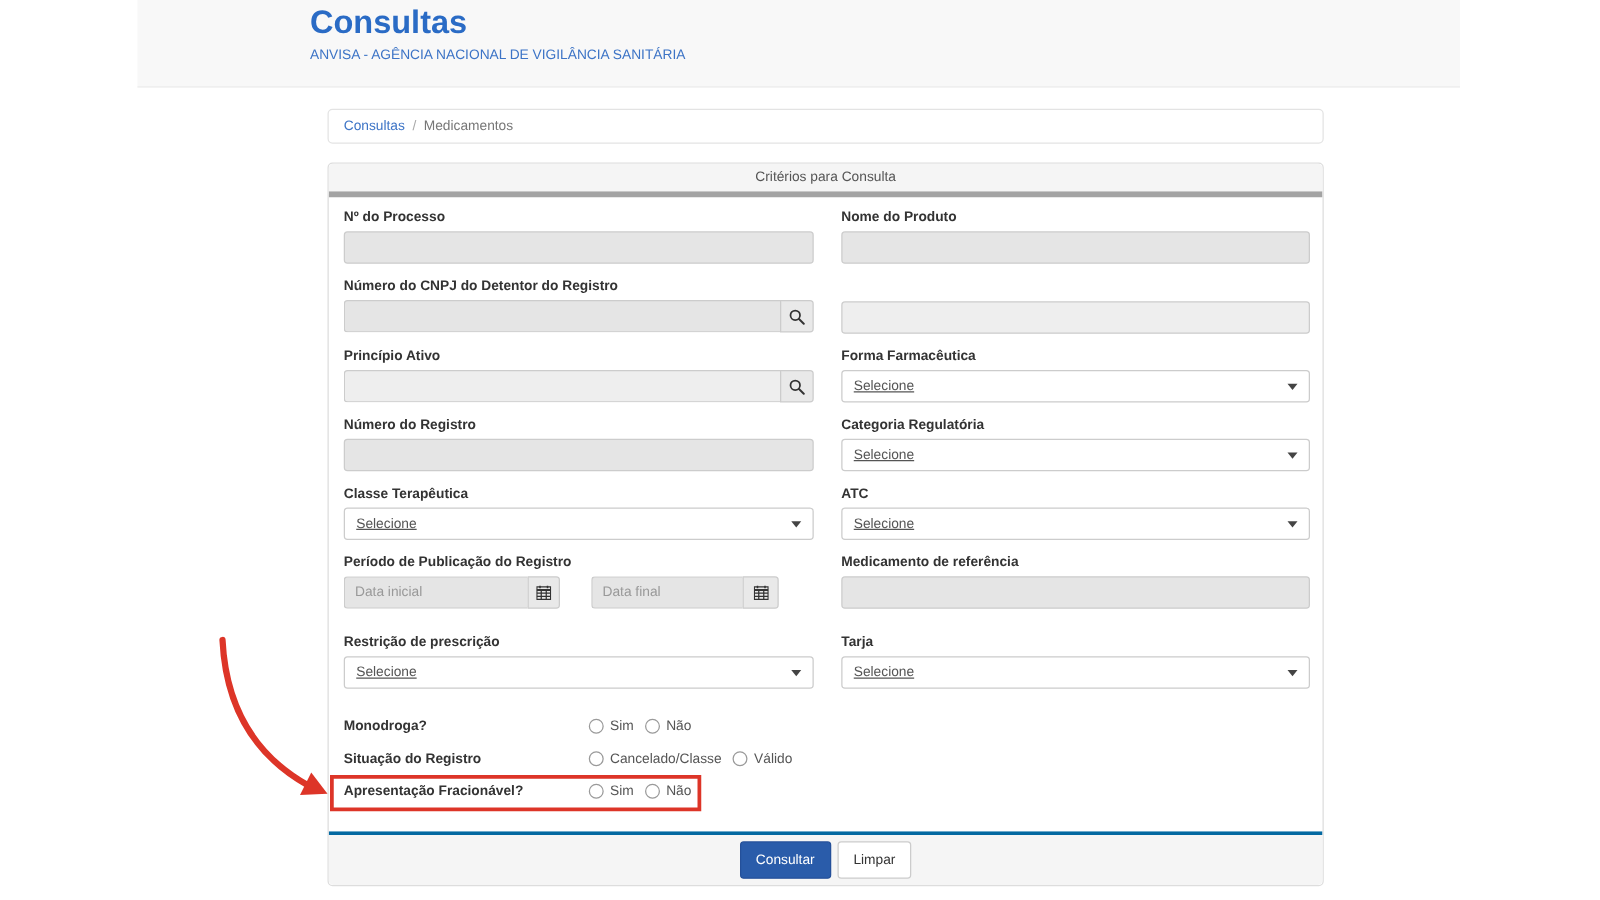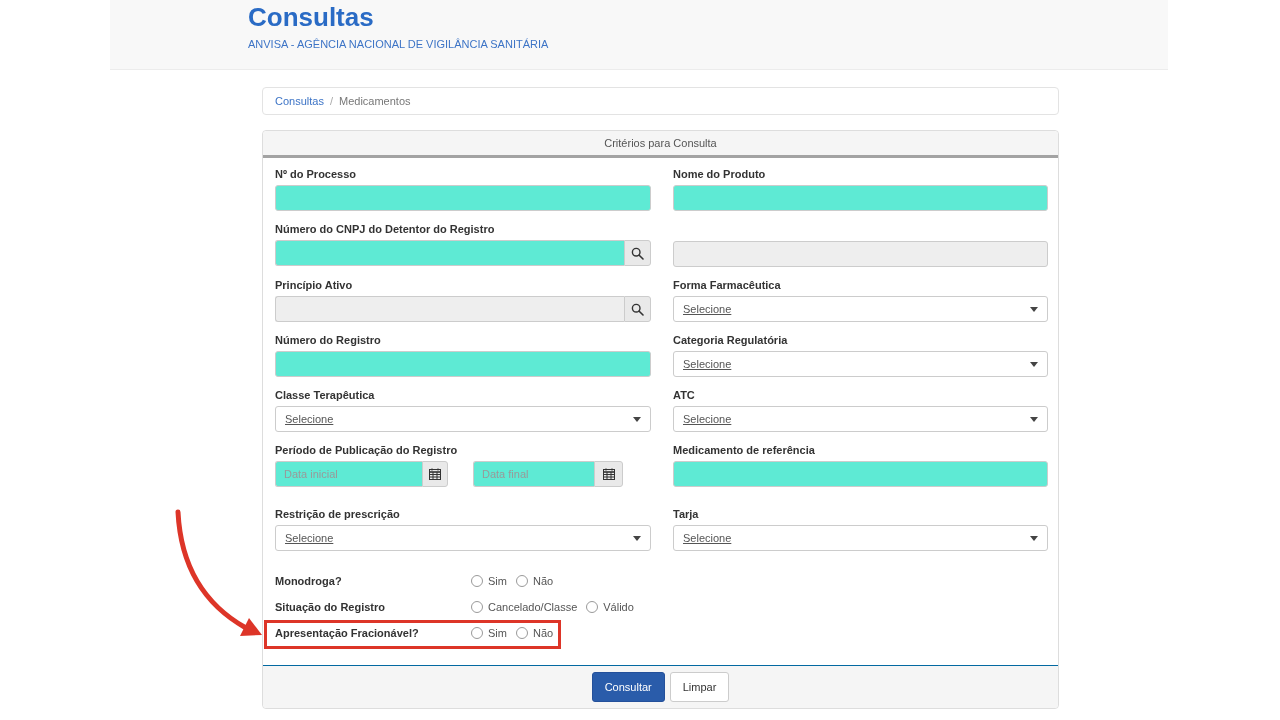--- a/index.html
+++ b/index.html
@@ -11,29 +11,29 @@
   .page-subtitle { color:#3d74c6; font-size:11px; margin-top:6px; }
 
   
   .content { width:797px; margin-left:262px; }
   .breadcrumb { margin-top:17px; height:28px; background:#fff; border:1px solid #e3e3e3; border-radius:4px; display:flex; align-items:center; padding:0 12px; font-size:11px; color:#777; }
   .breadcrumb a { color:#3d74c6; text-decoration:none; }
   .breadcrumb .sep { margin:0 6px; color:#aaa; }
 
   
   .panel { margin-top:15px; border:1px solid #ddd; border-radius:4px; background:#fff; }
-  .panel-header { background:#f5f5f5; border-bottom:3px solid #a3a3a3; border-radius:4px 4px 0 0; height:27px; display:flex; align-items:center; justify-content:center; font-size:11px; color:#555; }
+  .panel-header { background:#f5f5f5; border-bottom:5px solid #a3a3a3; border-radius:4px 4px 0 0; height:27px; display:flex; align-items:center; justify-content:center; font-size:11px; color:#555; }
   .panel-body { padding:10px 12px 26px 12px; position:relative; }
-  .panel-footer { background:#f5f5f5; border-top:1px solid #0369a1; border-radius:0 0 4px 4px; height:43px; display:flex; align-items:center; justify-content:center; gap:5px; }
+  .panel-footer { background:#f5f5f5; border-top:3px solid #0369a1; border-radius:0 0 4px 4px; height:43px; display:flex; align-items:center; justify-content:center; gap:5px; }
 
   .form-row { display:grid; grid-template-columns:376px 375px; column-gap:22px; margin-bottom:12px; }
   .form-row.gap-top { margin-top:21px; }
   .field label { display:block; font-size:11px; font-weight:bold; color:#333; margin-bottom:5px; }
 
-  .txt { width:100%; height:26px; border:1px solid #ccc; border-radius:3px; font-size:11px; color:#555; padding:0 8px; background:#5eead4; outline:none; font-family:"Liberation Sans", sans-serif; }
+  .txt { width:100%; height:26px; border:1px solid #ccc; border-radius:3px; font-size:11px; color:#555; padding:0 8px; background:#e5e5e5; outline:none; font-family:"Liberation Sans", sans-serif; }
   .txt::placeholder { color:#999; }
   .txt:disabled, .txt.disabled { background:#eeeeee; color:#888; }
 
   .input-group { display:flex; }
   .input-group .txt { border-radius:3px 0 0 3px; border-right:0; }
   .btn-addon { width:29px; height:26px; background:#e9e9e9; border:1px solid #ccc; border-radius:0 3px 3px 0; display:flex; align-items:center; justify-content:center; cursor:pointer; }
 
   .select { height:26px; border:1px solid #ccc; border-radius:3px; background:#fff; display:flex; align-items:center; justify-content:space-between; padding:0 9px; font-size:11px; color:#555; cursor:pointer;text-decoration:underline; }
   .caret { width:0; height:0; border-left:4px solid transparent; border-right:4px solid transparent; border-top:5px solid #444; }
 

